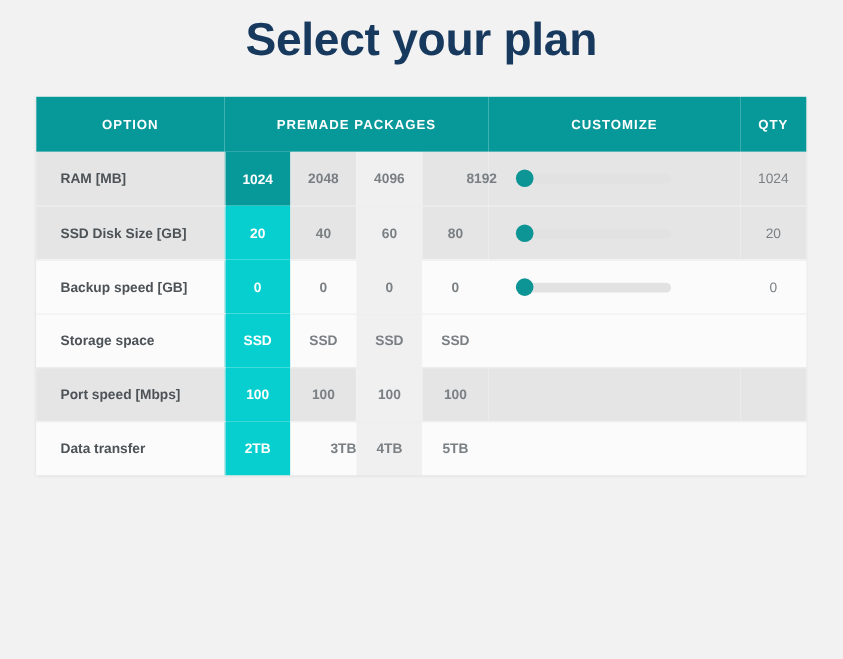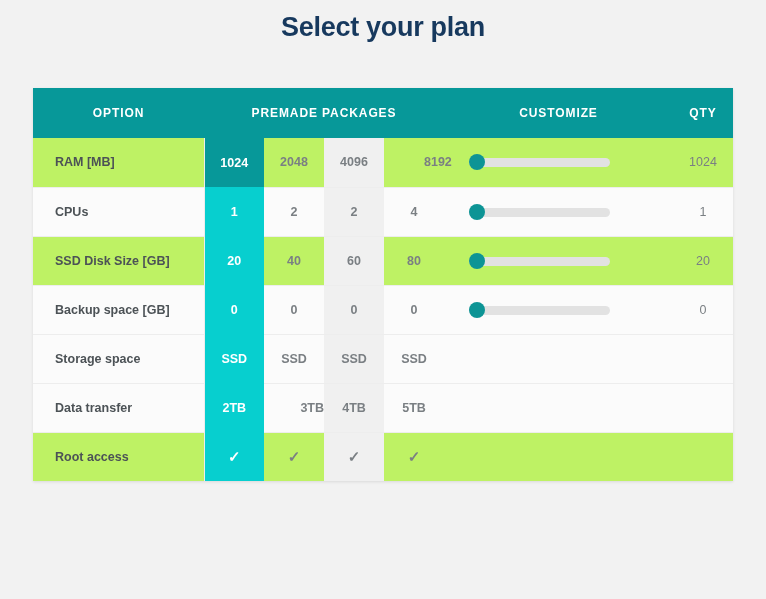--- a/index.html
+++ b/index.html
@@ -19,21 +19,21 @@
     background: #f2f2f2;
   }
 
   
   #page-title {
     position: absolute;
     left: 0;
     top: 12px;
     width: 766px;
     text-align: center;
-    font-size: 27px;
+    font-size: 42px;
     font-weight: bold;
     color: #17395e;
     letter-spacing: -0.3px;
   }
 
   
   #plan-table {
     position: absolute;
     left: 33px;
     top: 88px;
@@ -59,21 +59,21 @@
   }
   .th-option      { width: 171px; }
   .th-premade     { width: 240px; }
   .th-customize   { width: 229px; }
   .th-qty         { width: 60px; }
 
   
   tbody tr {
     height: 49px;
   }
-  tbody tr.stripe-a td { background: #bef264; }
+  tbody tr.stripe-a td { background: #e5e5e5; }
   tbody tr.stripe-b td { background: #fbfbfb; }
 
   tbody td {
     padding: 0;
     border-bottom: 1px solid #ededed;
     vertical-align: middle;
     font-size: 12.5px;
     color: #5d6266;
   }
   tbody tr:last-child td { border-bottom: none; }
@@ -169,50 +169,36 @@
           <td class="cell-pkg gray" style="width: 60px;">4096</td>
           <td class="cell-pkg" style="width: 60px; padding-left: 40px;">8192</td>
           <td class="cell-customize">
             <div class="slider">
               <div class="track"></div>
               <div class="handle" style="left: 0px;"></div>
             </div>
           </td>
           <td class="cell-qty">1024</td>
         </tr>
-        <tr class="stripe-b">
-          <td class="cell-option">CPUs</td>
-          <td class="cell-pkg sel-bright" style="width: 60px;">1</td>
-          <td class="cell-pkg" style="width: 60px;">2</td>
-          <td class="cell-pkg gray" style="width: 60px;">2</td>
-          <td class="cell-pkg" style="width: 60px;">4</td>
-          <td class="cell-customize">
-            <div class="slider">
-              <div class="track"></div>
-              <div class="handle" style="left: 0px;"></div>
-            </div>
-          </td>
-          <td class="cell-qty">1</td>
-        </tr>
         <tr class="stripe-a">
           <td class="cell-option">SSD Disk Size [GB]</td>
           <td class="cell-pkg sel-bright" style="width: 60px;">20</td>
           <td class="cell-pkg" style="width: 60px;">40</td>
           <td class="cell-pkg gray" style="width: 60px;">60</td>
           <td class="cell-pkg" style="width: 60px; margin-top: 34px;">80</td>
           <td class="cell-customize">
             <div class="slider">
               <div class="track"></div>
               <div class="handle" style="left: 0px;"></div>
             </div>
           </td>
           <td class="cell-qty">20</td>
         </tr>
         <tr class="stripe-b">
-          <td class="cell-option">Backup space [GB]</td>
+          <td class="cell-option">Backup speed [GB]</td>
           <td class="cell-pkg sel-bright" style="width: 60px;">0</td>
           <td class="cell-pkg" style="width: 60px;">0</td>
           <td class="cell-pkg gray" style="width: 60px;">0</td>
           <td class="cell-pkg" style="width: 60px;">0</td>
           <td class="cell-customize">
             <div class="slider">
               <div class="track"></div>
               <div class="handle" style="left: 0px;"></div>
             </div>
           </td>
@@ -220,34 +206,34 @@
         </tr>
         <tr class="stripe-b">
           <td class="cell-option">Storage space</td>
           <td class="cell-pkg sel-bright" style="width: 60px;">SSD</td>
           <td class="cell-pkg" style="width: 60px;">SSD</td>
           <td class="cell-pkg gray" style="width: 60px;">SSD</td>
           <td class="cell-pkg" style="width: 60px;">SSD</td>
           <td class="cell-customize"></td>
           <td class="cell-qty"></td>
         </tr>
+        <tr class="stripe-a">
+          <td class="cell-option">Port speed [Mbps]</td>
+          <td class="cell-pkg sel-bright" style="width: 60px;">100</td>
+          <td class="cell-pkg" style="width: 60px;">100</td>
+          <td class="cell-pkg gray" style="width: 60px;">100</td>
+          <td class="cell-pkg" style="width: 60px;">100</td>
+          <td class="cell-customize"></td>
+          <td class="cell-qty"></td>
+        </tr>
         <tr class="stripe-b">
           <td class="cell-option">Data transfer</td>
           <td class="cell-pkg sel-bright" style="width: 60px;">2TB</td>
           <td class="cell-pkg" style="width: 60px; text-align: right;">3TB</td>
           <td class="cell-pkg gray" style="width: 60px;">4TB</td>
           <td class="cell-pkg" style="width: 60px;">5TB</td>
           <td class="cell-customize"></td>
           <td class="cell-qty"></td>
         </tr>
-        <tr class="stripe-a">
-          <td class="cell-option">Root access</td>
-          <td class="cell-pkg sel-bright" style="width: 60px;"><span class="check">✓</span></td>
-          <td class="cell-pkg" style="width: 60px;"><span class="check">✓</span></td>
-          <td class="cell-pkg gray" style="width: 60px;"><span class="check">✓</span></td>
-          <td class="cell-pkg" style="width: 60px;"><span class="check">✓</span></td>
-          <td class="cell-customize"></td>
-          <td class="cell-qty"></td>
-        </tr>
       </tbody>
   </table>
 
 </div>
 
 </body></html>

